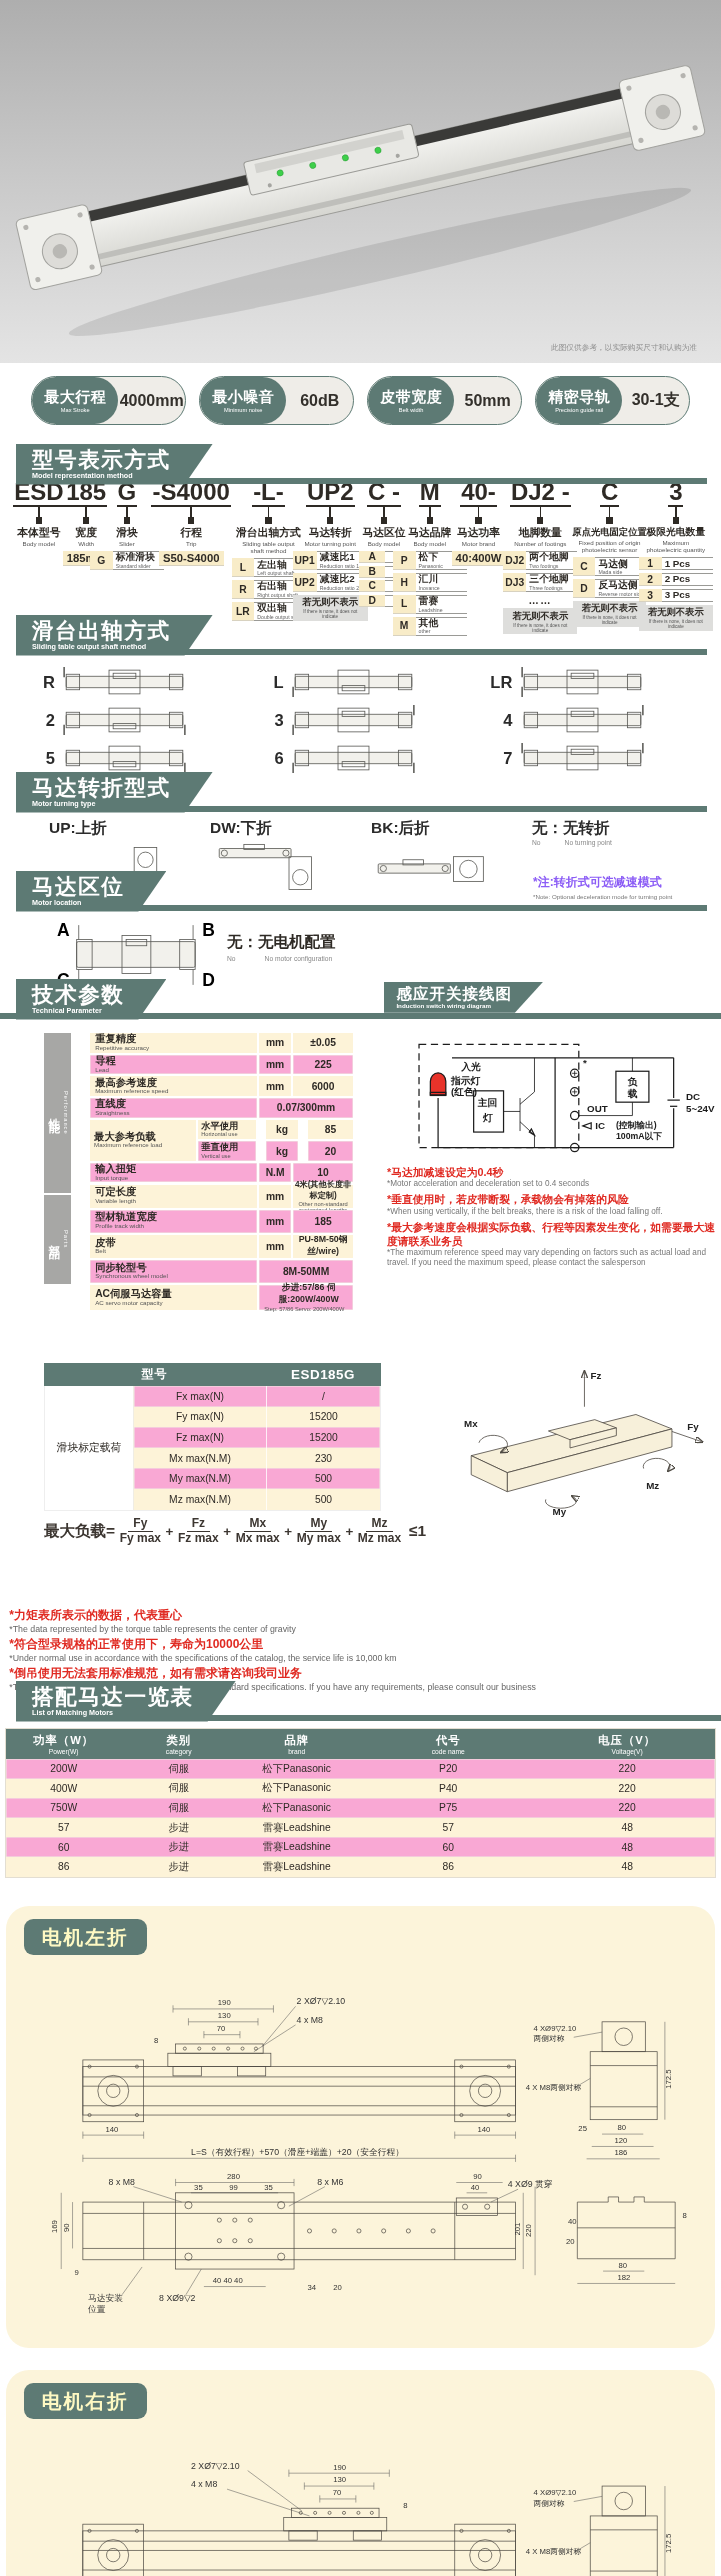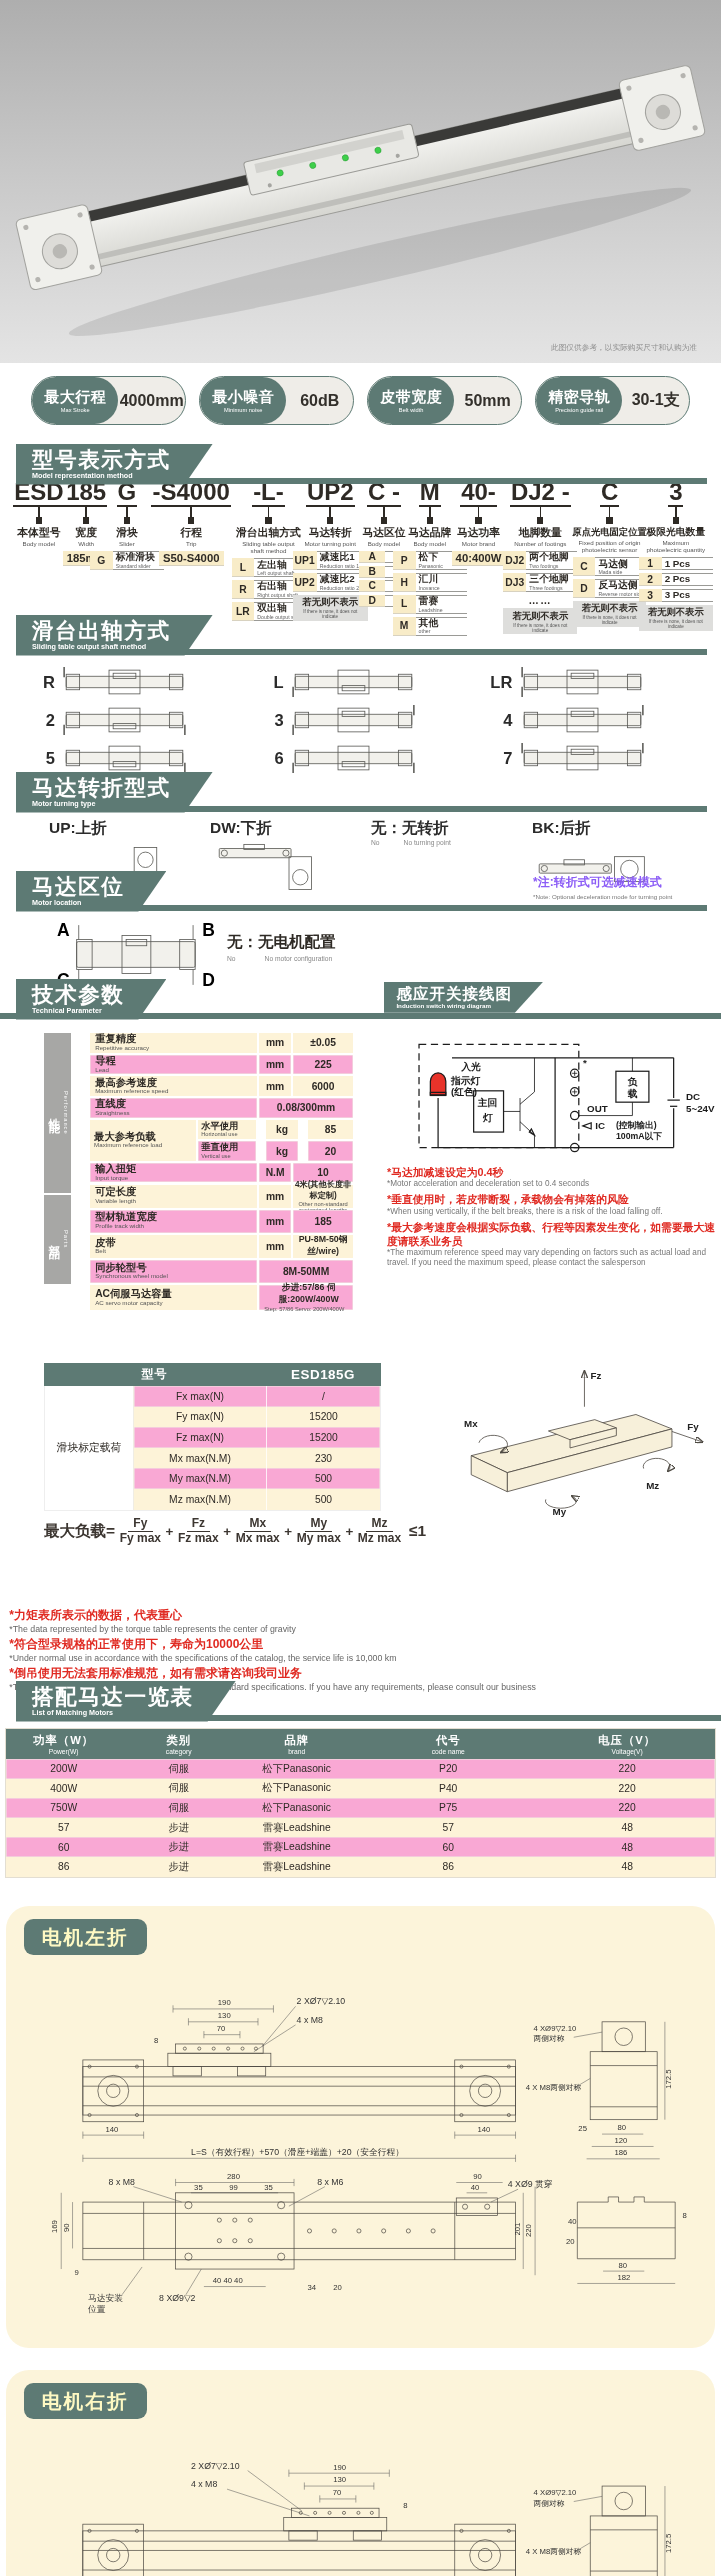--- a/index.html
+++ b/index.html
@@ -652,36 +652,36 @@
       <svg class="mini" width="118" height="58" viewBox="0 0 230 112">
         <rect class="railfill" x="18" y="18" width="140" height="18" rx="2"></rect>
           <circle cx="28" cy="27" r="6"></circle>
           <circle cx="148" cy="27" r="6"></circle>
         <rect x="66" y="10" width="40" height="10"></rect>
         <rect x="154" y="34" width="44" height="64"></rect>
           <circle cx="176" cy="74" r="15"></circle>
       </svg>
     </div>
     <div class="titem">
-      <div class="tlabel">无：无转折</div>
-      <div class="tlabel-en">
-        <span>No</span>
-        <span>No turning point</span>
-      </div>
-    </div>
-    <div class="titem">
       <div class="tlabel">BK:后折</div>
       <svg class="mini" width="134" height="58" viewBox="0 0 260 112">
         <rect class="railfill" x="14" y="48" width="140" height="18" rx="2"></rect>
           <circle cx="24" cy="57" r="6"></circle>
           <circle cx="144" cy="57" r="6"></circle>
         <rect x="62" y="40" width="40" height="10"></rect>
         <rect x="160" y="34" width="58" height="48"></rect>
           <circle cx="189" cy="58" r="17"></circle>
       </svg>
+    </div>
+    <div class="titem">
+      <div class="tlabel">无：无转折</div>
+      <div class="tlabel-en">
+        <span>No</span>
+        <span>No turning point</span>
+      </div>
     </div>
   </div>
   <div class="turn-note">
     <div class="ncn">*注:转折式可选减速模式</div>
     <div class="nen">*Note: Optional deceleration mode for turning point</div>
   </div>
 
   <div class="flag" style="top:871px;left:15.5px">
     <div class="fcn">马达区位</div>
     <div class="fen">Motor location</div>
@@ -756,21 +756,21 @@
           <div class="len">Maximum reference speed</div>
         </div>
       <div class="tunit bg-c">mm</div>
       <div class="tval bg-c">6000</div>
     </div>
     <div class="trw h38">
       <div class="tlbl bg-w">
           <div class="lcn">直线度</div>
           <div class="len">Straightness</div>
         </div>
-      <div class="tval bg-w">0.08/300mm</div>
+      <div class="tval bg-w">0.07/300mm</div>
     </div>
     <div class="trw" style="height:41px">
       <div class="tlbl-main bg-c">
           <div class="lcn">最大参考负载</div>
           <div class="len">Maximum reference load</div>
         </div>
       <div class="tsubcol">
         <div class="subrw">
           <div class="subl bg-c">
               <div class="lcn">水平使用</div>

